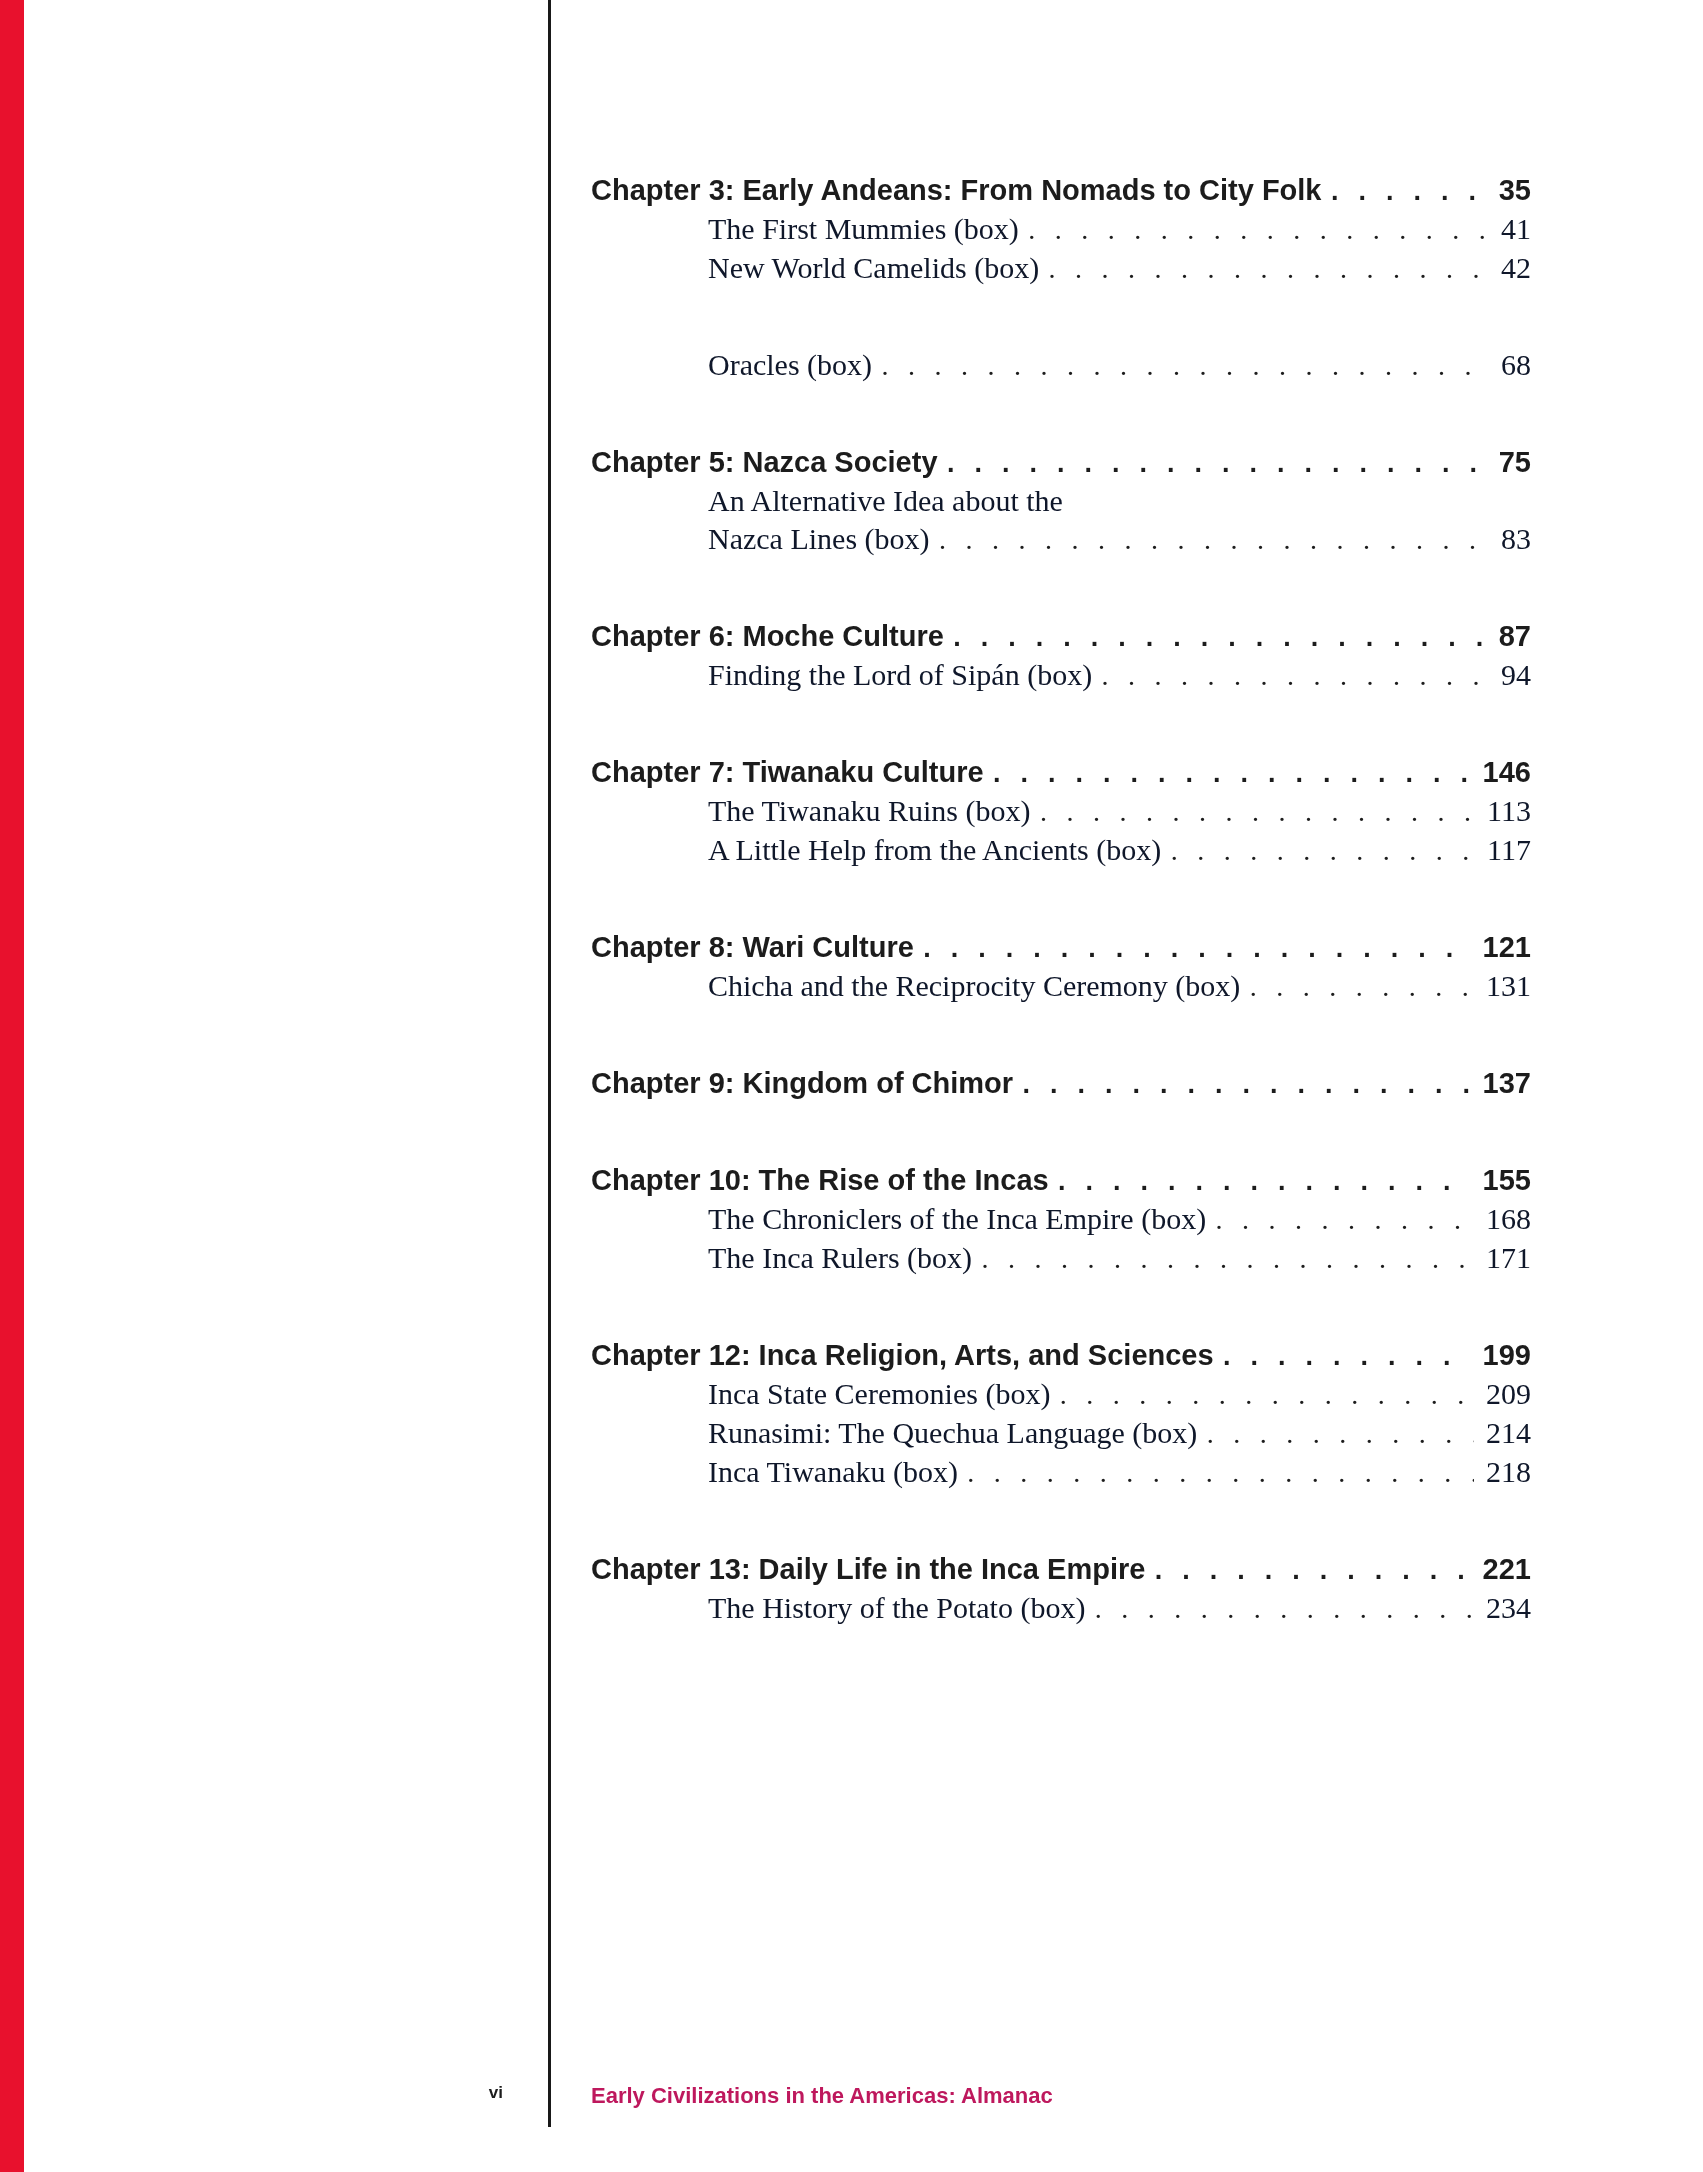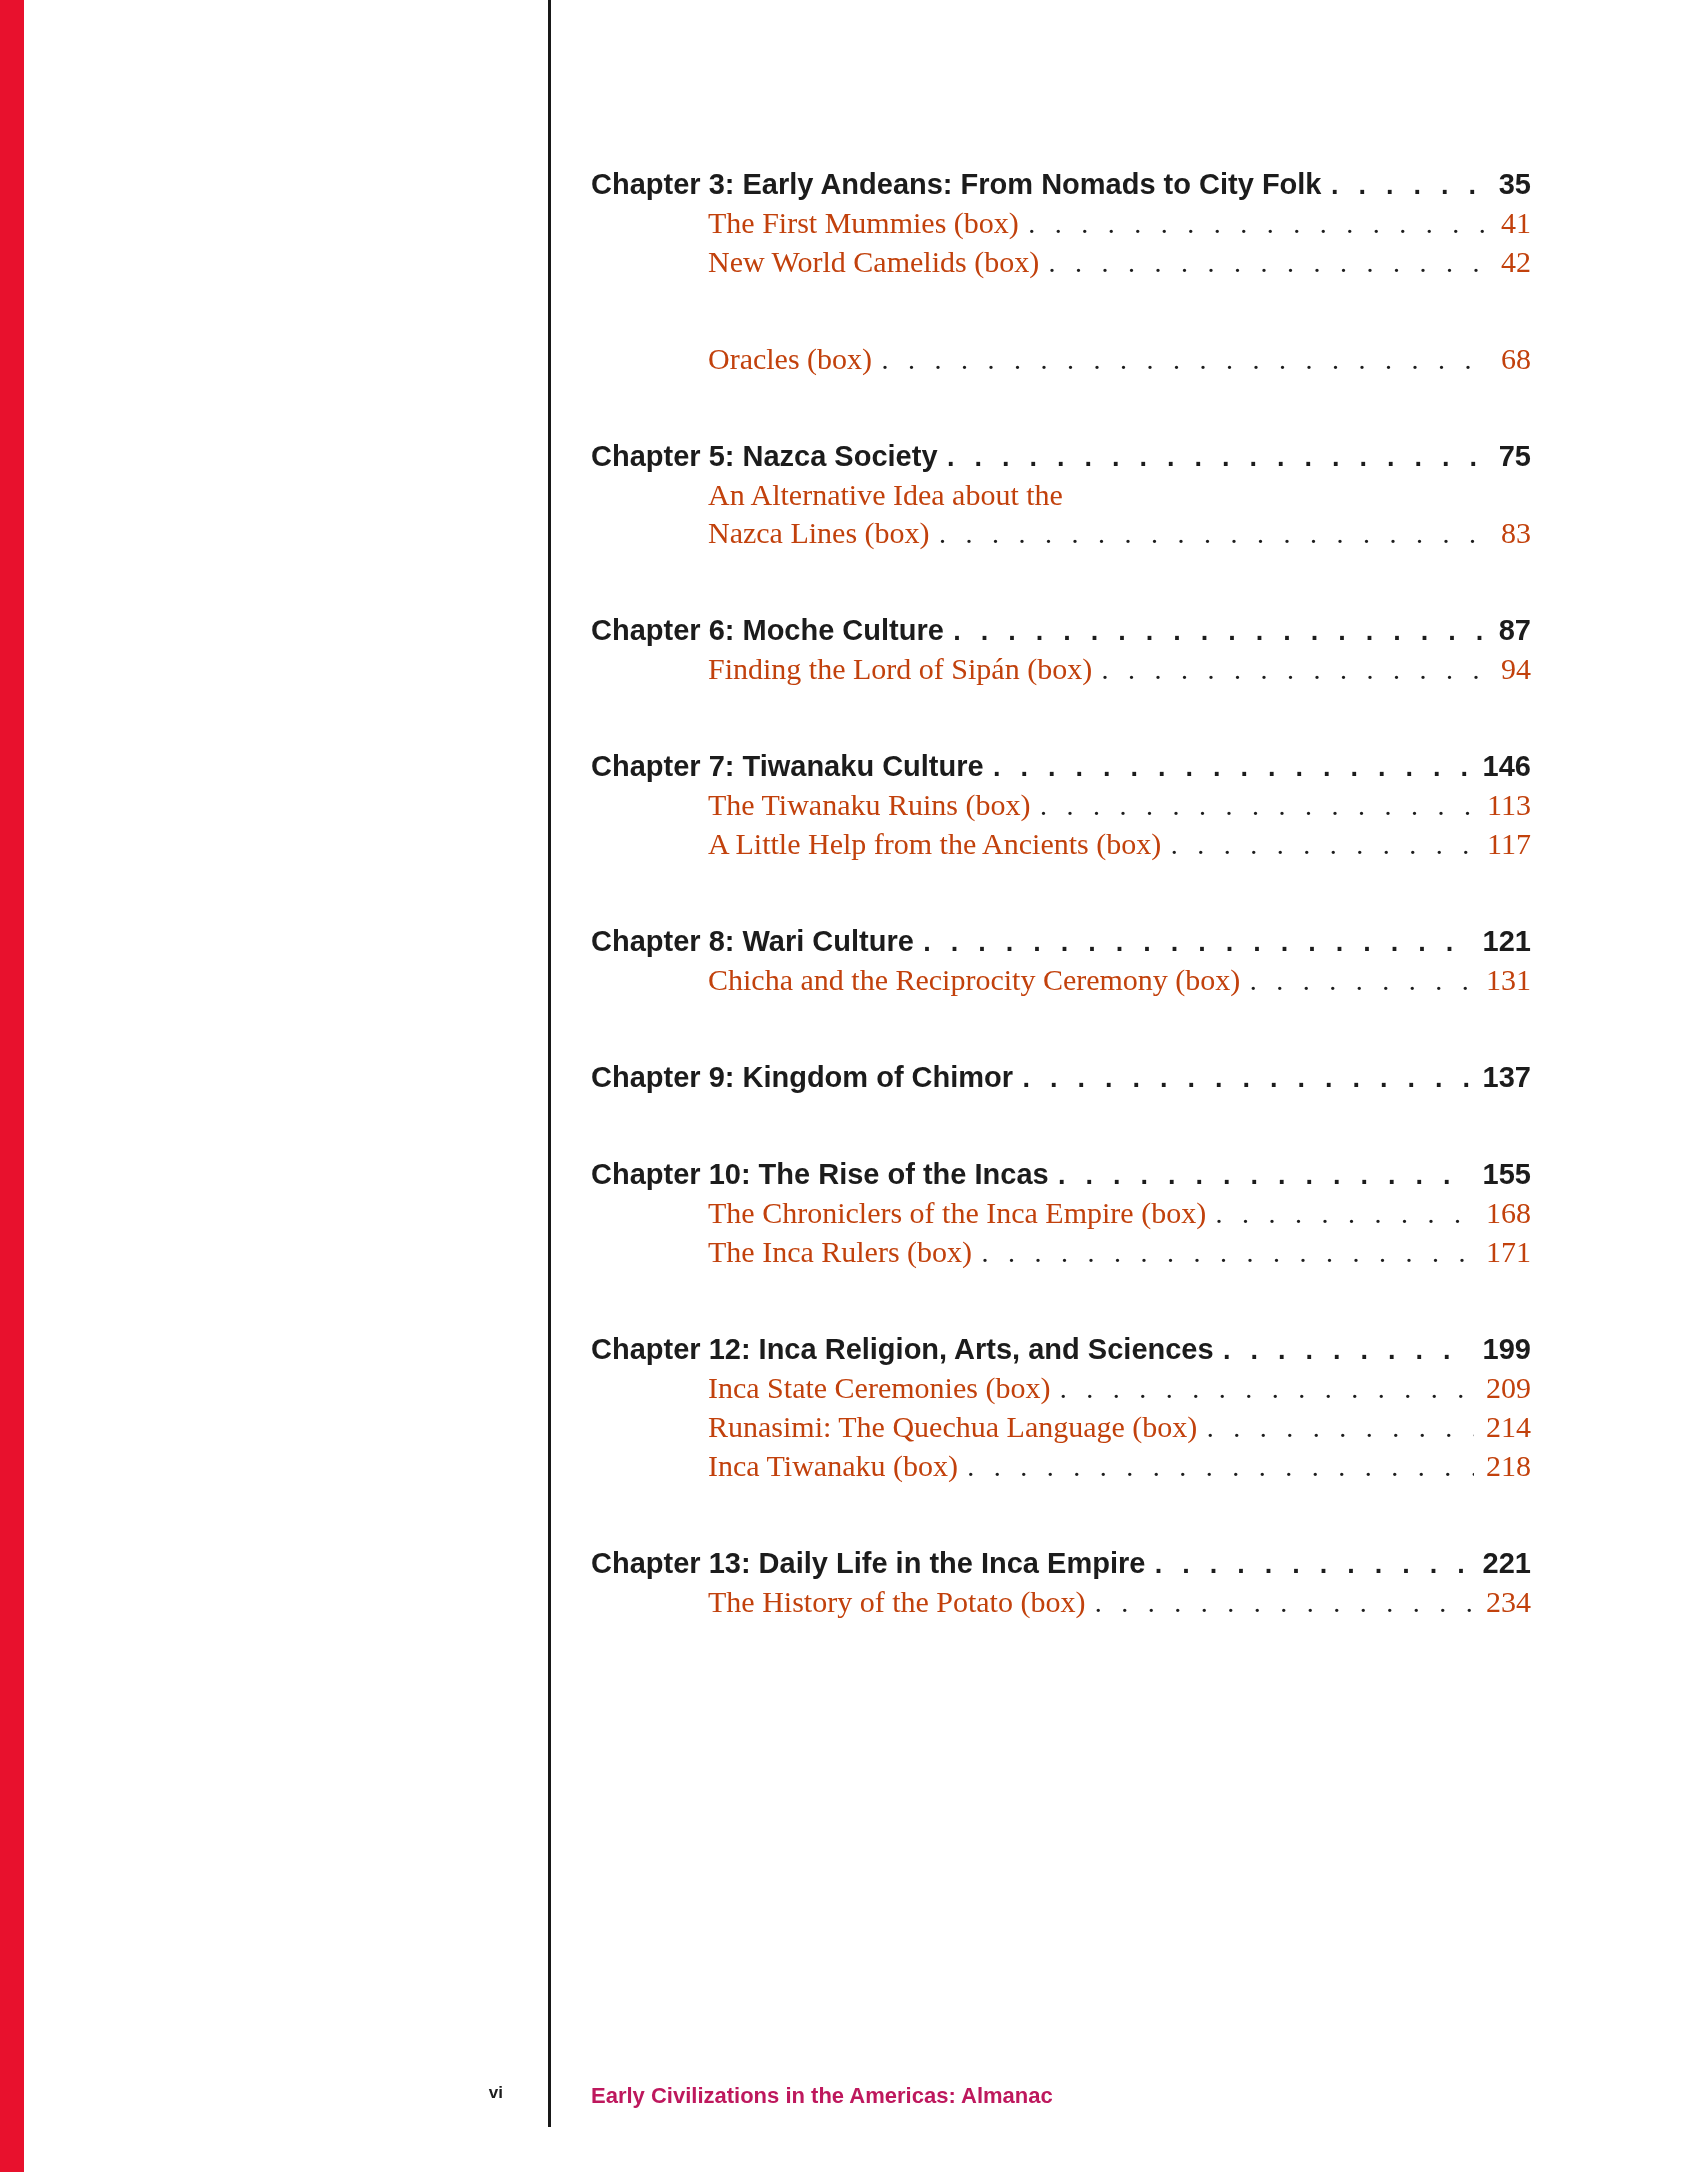--- a/index.html
+++ b/index.html
@@ -22,21 +22,21 @@
   .vrule {
     position: absolute;
     left: 548px; top: 0;
     width: 3.1px;
     height: 2127px;
     background: #191919;
   }
   .content {
     position: absolute;
     left: 591px;
-    top: 165px;
+    top: 171px;
     width: 940px;
   }
   .toc-group { margin-bottom: 58px; }
   .row {
     display: flex;
     align-items: baseline;
     line-height: 38px;
     min-width: 0;
   }
   .row .title { white-space: nowrap; }
@@ -48,21 +48,21 @@
     color: #1c1c1c;
   }
   .sub-row {
     padding-left: 117px;
   }
   .sub-row .title,
   .sub-row .pagenum {
     font-family: "Liberation Serif", serif;
     font-weight: normal;
     font-size: 30px;
-    color: #c2410c;
+    color: #0f172a;
   }
   .sub-row .title .ital { }
   .leader {
     flex: 1 1 auto;
     min-width: 0;
     overflow: hidden;
     white-space: nowrap;
     text-align: right;
     margin: 0 12.5px 0 9.4px;
   }

